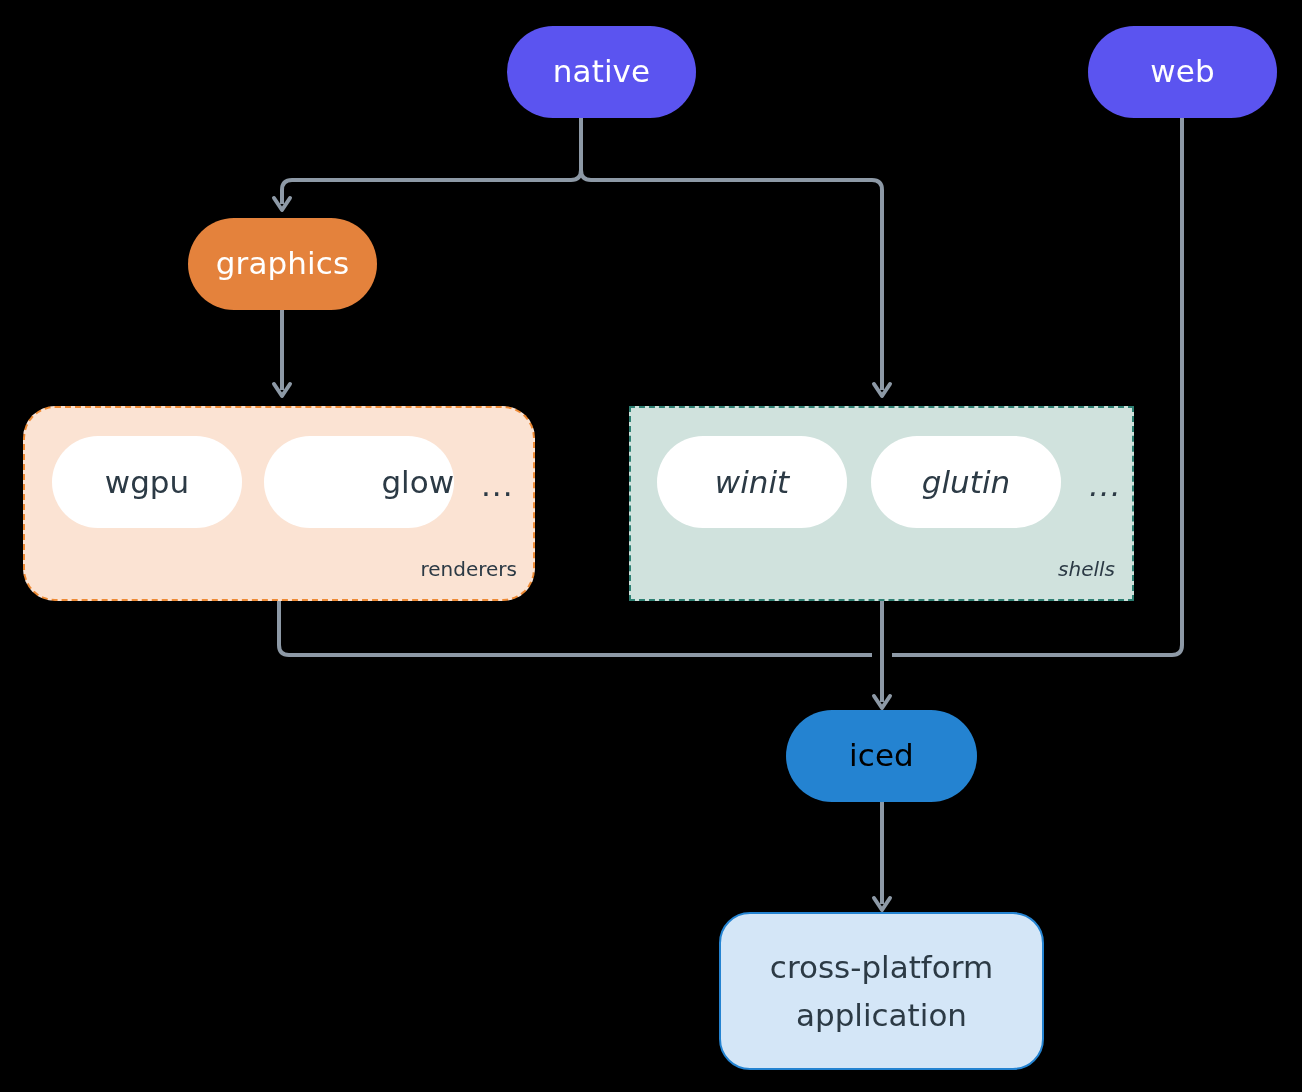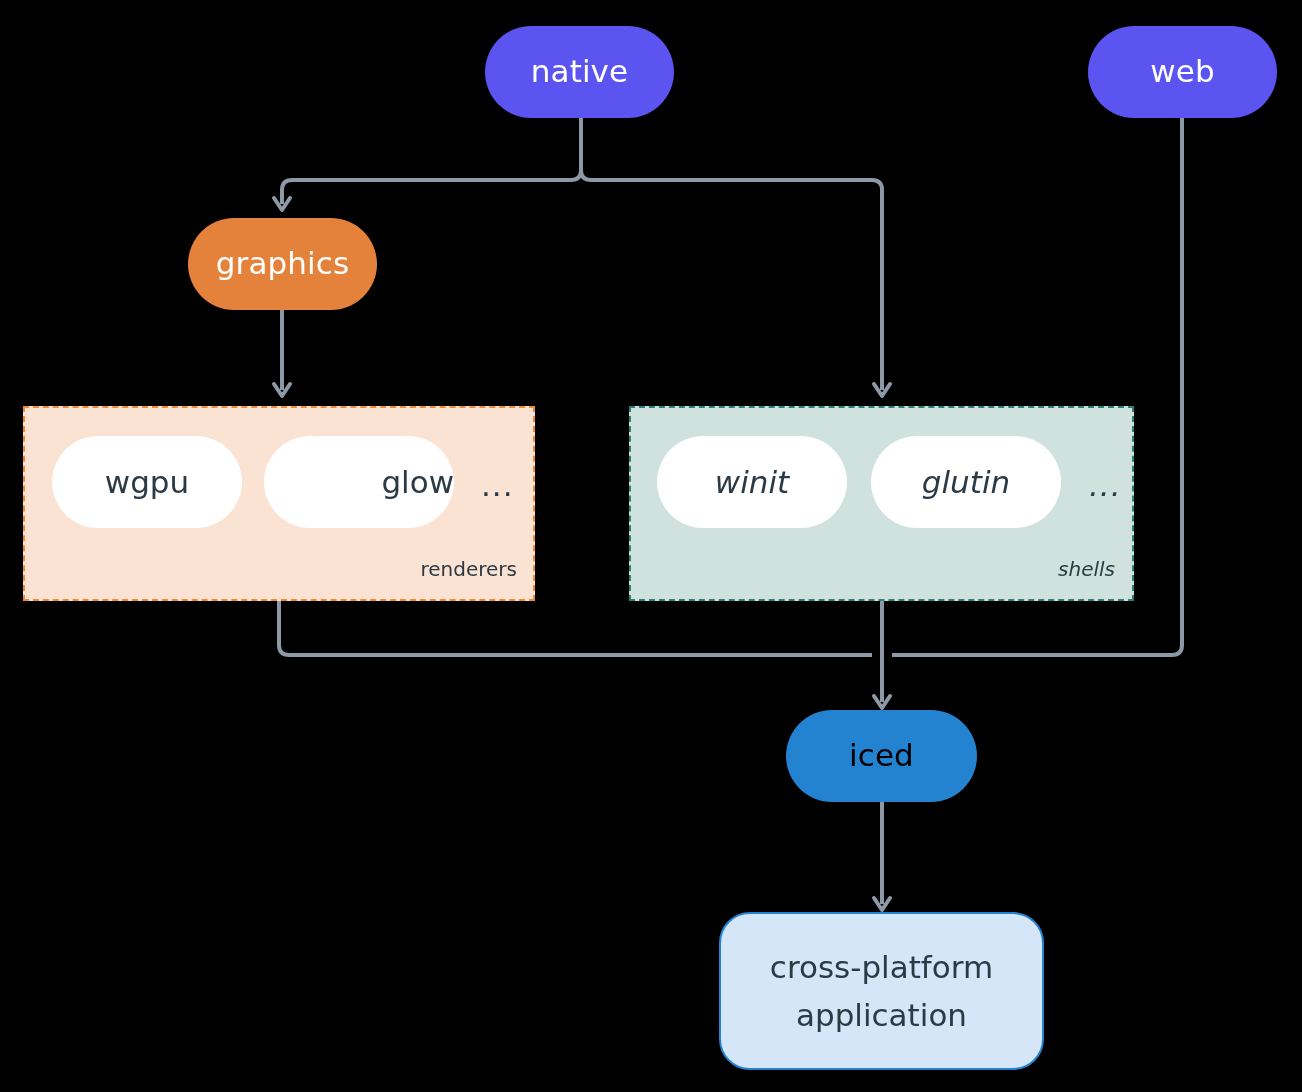--- a/index.html
+++ b/index.html
@@ -136,33 +136,33 @@
 
     <path class="edge-path" d="M 1182 118 L 1182 645 Q 1182 655 1172 655 L 892 655"></path>
 
     <path class="edge-path" d="M 882 601 L 882 702"></path>
     <path class="arrow-head" d="M 874 696 L 882 708 L 890 696"></path>
 
     <path class="edge-path" d="M 882 802 L 882 904"></path>
     <path class="arrow-head" d="M 874 898 L 882 910 L 890 898"></path>
   </svg>
 
-  <div class="node pill node-native" style="left:485px; top:26px; width:189px; height:92px;">
+  <div class="node pill node-native" style="left:507px; top:26px; width:189px; height:92px;">
     <span class="pill-label">native</span>
   </div>
 
   <div class="node pill node-web" style="left:1088px; top:26px; width:189px; height:92px;">
     <span class="pill-label">web</span>
   </div>
 
   <div class="node pill node-graphics" style="left:188px; top:218px; width:189px; height:92px;">
     <span class="pill-label">graphics</span>
   </div>
 
-  <div class="group-box group-renderers" style="left:23px; top:406px; width:512px; height:195px;">
+  <div class="group-box group-renderers" style="left:23px; top:406px; width:512px; height:195px;border-radius:32px;">
     <div class="sub-pill" style="left:27px; top:28px; width:190px; height:92px;">
       <span>wgpu</span>
     </div>
     <div class="sub-pill" style="left:239px; top:28px; width:190px; height:92px;justify-content:flex-end;">
       <span>glow</span>
     </div>
     <span class="ellipsis" style="left:456px; top:62px;">...</span>
     <span class="group-caption" style="right:16px; bottom:20px;">renderers</span>
   </div>
 

